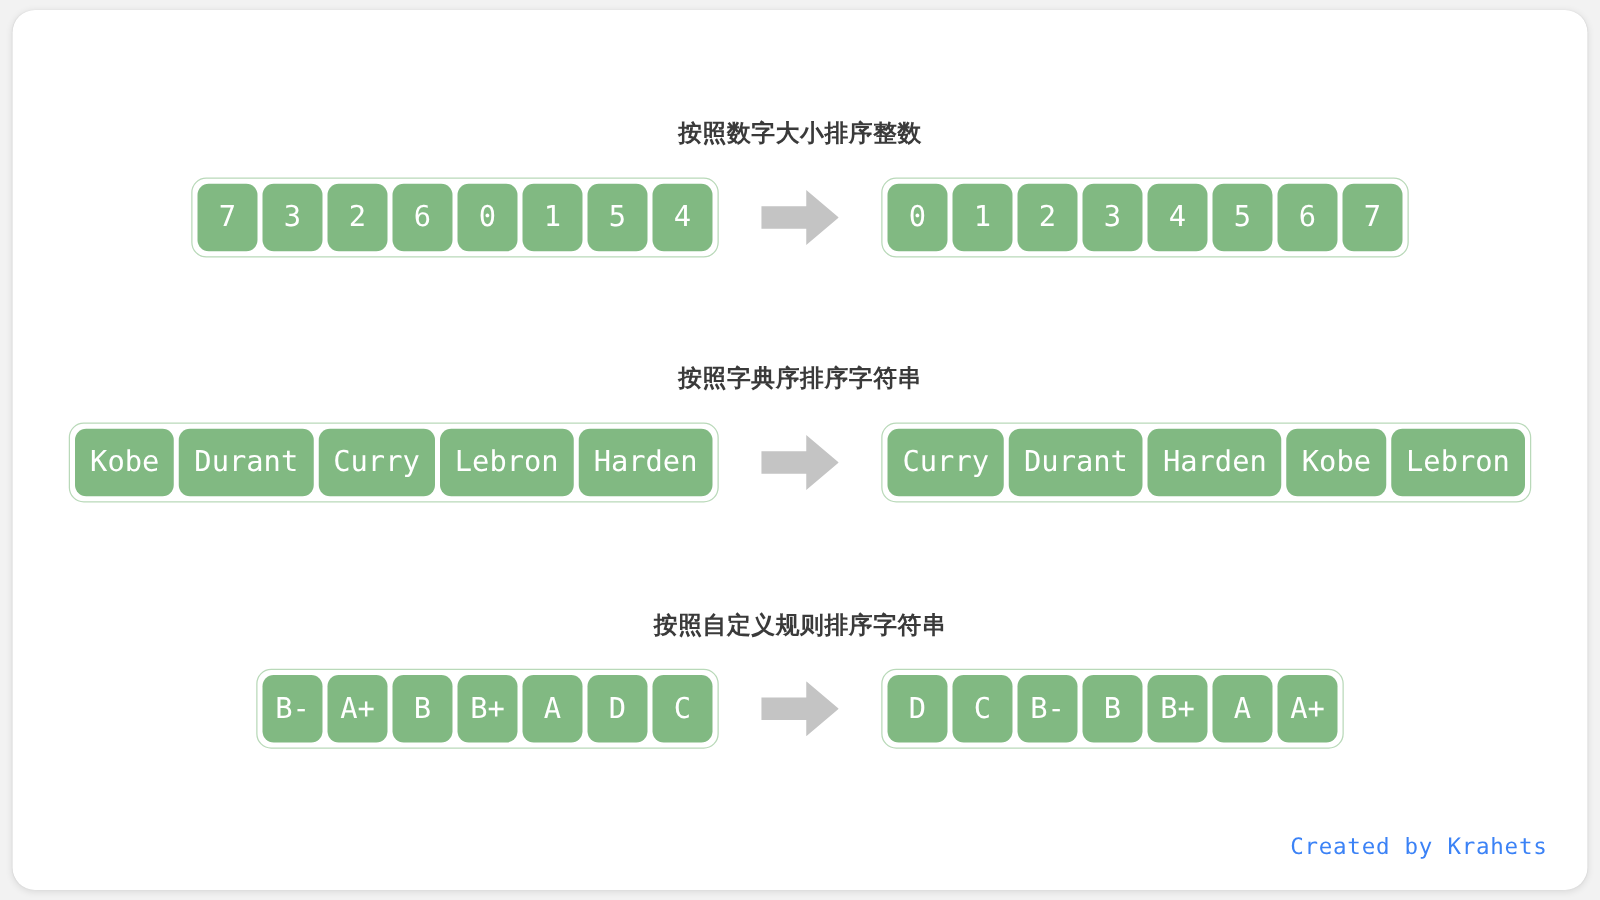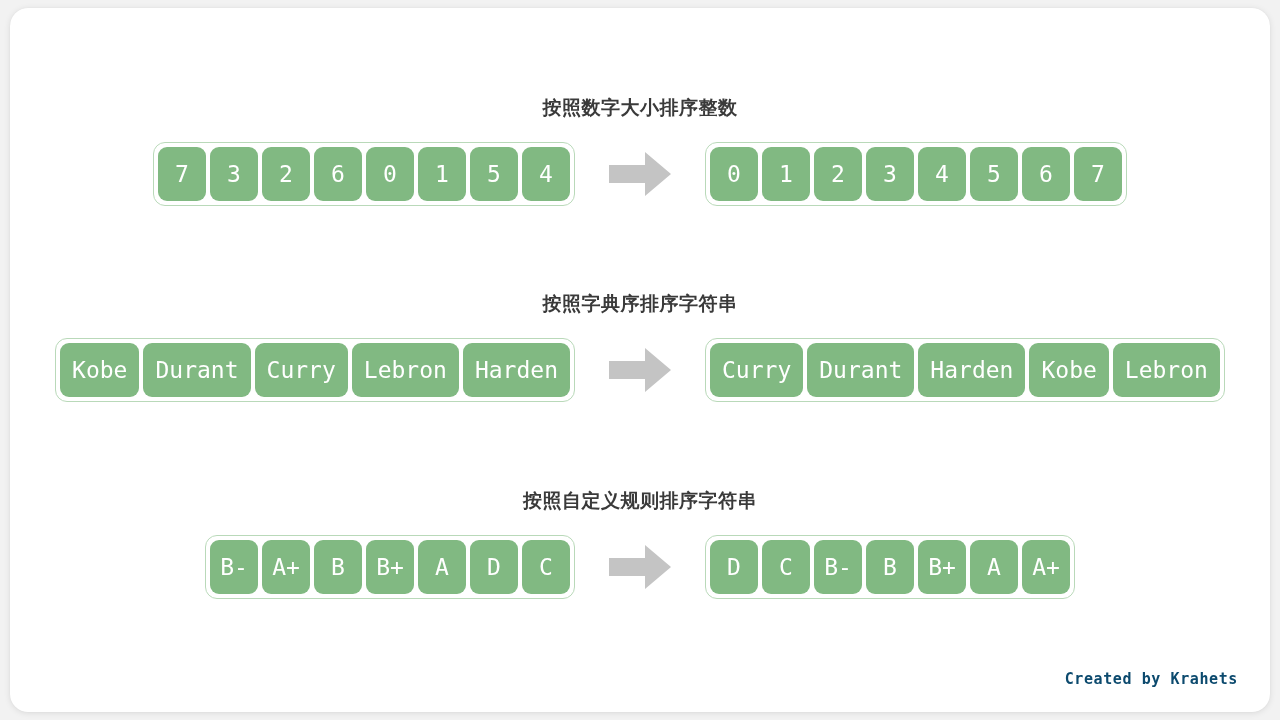--- a/index.html
+++ b/index.html
@@ -99,24 +99,23 @@
     width: 62px;
     height: 44px;
     display: block;
   }
 
   .credit {
     position: absolute;
     right: 32px;
     bottom: 24px;
     font-family: "DejaVu Sans Mono", monospace;
-    font-size: 15px;
-    color: #0c4a6e;
+    font-size: 18px;
+    color: #3b82f6;
     letter-spacing: 0.6px;
-    font-weight: bold;
   }
 </style>
 </head>
 <body>
 
 <div class="card">
   <div class="sections" id="sections-root">
       <div class="section section-1">
         <div class="section-title">按照数字大小排序整数</div>
         <div class="row">

